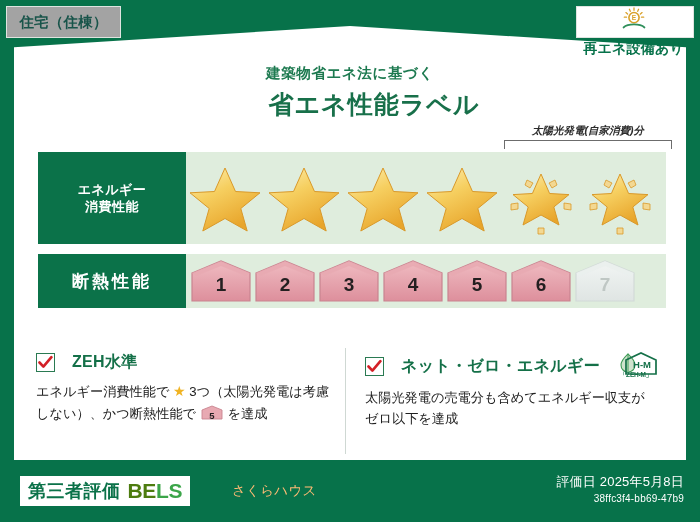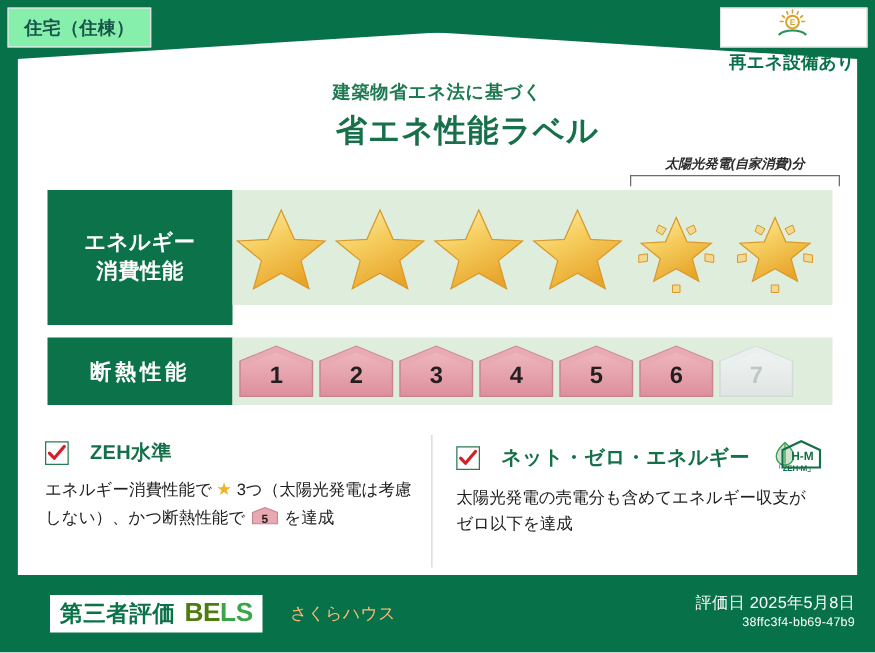--- a/index.html
+++ b/index.html
@@ -13,21 +13,21 @@
     position: relative;
     width: 700px; height: 522px;
     background: #07724a;
   }
 
   
   .type-tag {
     position: absolute;
     left: 6px; top: 6px;
     width: 115px; height: 32px;
-    background: #86efac;
+    background: #a3a3a3;
     border: 1px solid #dfe4e0;
     display: flex; align-items: center; justify-content: center;
     z-index: 6;
   }
   .type-tag span {
     font-size: 14.5px; font-weight: bold; color: #18544a;
     letter-spacing: .2px;
   }
 
   
@@ -73,21 +73,21 @@
   .rows { position: absolute; left: 38px; top: 152px; width: 628px; z-index: 4; }
 
   .row { display: flex; align-items: stretch; margin-bottom: 10px; }
   .row-label {
     width: 148px; flex: 0 0 148px;
     background: #0b7249;
     display: flex; align-items: center; justify-content: center;
     text-align: center;
     color: #fff; font-weight: bold;
   }
-  .row-label.e { height: 108px; font-size: 17px; line-height: 1.34; letter-spacing: .5px; }
+  .row-label.e { height: 92px; font-size: 13px; line-height: 1.34; letter-spacing: .5px; }
   .row-label.i { height: 54px; font-size: 17px; letter-spacing: 3px; }
   .row-body {
     flex: 1 1 auto;
     background: #dfeddd;
     position: relative;
     display: flex; align-items: center;
   }
   .row-body.e { height: 92px; padding-left: 0; font-style: italic; }
   .row-body.i { height: 54px; padding-left: 4px; }
 
@@ -187,21 +187,21 @@
 
   
   .footer {
     position: absolute; left: 0; bottom: 0; width: 700px; height: 58px;
     z-index: 5;
   }
   .bels-box {
     position: absolute; left: 20px; top: 12px;
     height: 30px; padding: 0 8px;
     background: #ffffff;
-    display: flex; align-items: center; gap: 7px; margin-left: 20px;
+    display: flex; align-items: center; gap: 7px;
   }
   .bels-box .third {
     font-size: 18px; font-weight: bold; color: #0b7249; letter-spacing: .5px;
   }
   .bels-box .bels {
     font-size: 21px; font-weight: bold; letter-spacing: -.3px;
   }
   .bels .b1 { color: #4d7c0f; }
   .bels .b2 { color: #3ba549; }
   .builder {

